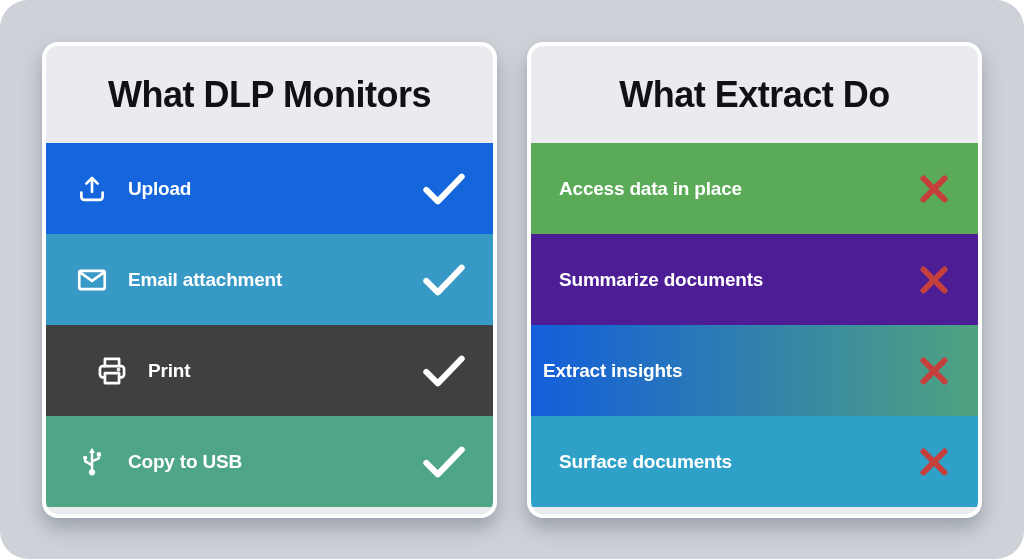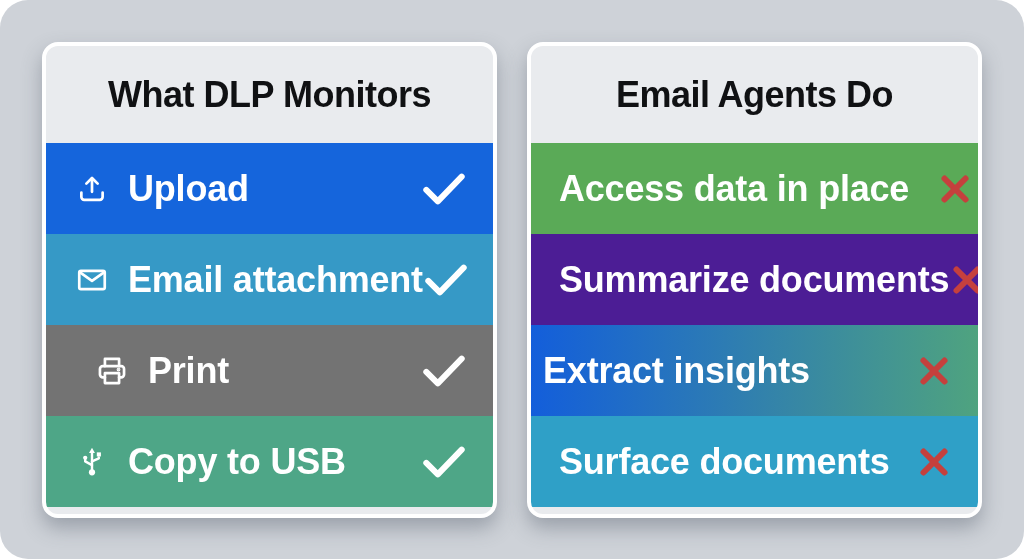--- a/index.html
+++ b/index.html
@@ -70,21 +70,21 @@
     width: 36px;
     height: 36px;
     flex: 0 0 36px;
     display: flex;
     align-items: center;
     justify-content: center;
     margin-right: 18px;
   }
   .row-label {
     color: #ffffff;
-    font-size: 36px;
+    font-size: 19px;
     font-weight: 700;
     letter-spacing: -0.2px;
     flex: 1;
     white-space: nowrap;
   }
   .row-mark {
     flex: 0 0 auto;
     display: flex;
     align-items: center;
     justify-content: center;
@@ -128,21 +128,21 @@
             </svg>
           </span>
           <span class="row-label">Email attachment</span>
           <span class="row-mark">
             <svg width="46" height="36" viewBox="0 0 26 20" fill="none" stroke="#ffffff" stroke-width="3.4" stroke-linecap="round" stroke-linejoin="round">
               <polyline points="3 10.5 9.5 17 23 3"></polyline>
             </svg>
           </span>
         </div>
 
-        <div class="row" style="background: #737373; padding-left: 48px;">
+        <div class="row" style="background: #404040; padding-left: 48px;">
           <span class="row-icon">
             <svg width="34" height="34" viewBox="0 0 24 24" fill="none" stroke="#ffffff" stroke-width="1.9" stroke-linecap="round" stroke-linejoin="round">
               <polyline points="7 8.5 7 3.5 17 3.5 17 8.5"></polyline>
               <path d="M7 16.5H5.5a2 2 0 0 1-2-2v-4a2 2 0 0 1 2-2h13a2 2 0 0 1 2 2v4a2 2 0 0 1-2 2H17"></path>
               <rect x="7" y="13.5" width="10" height="7"></rect>
               <circle cx="16.6" cy="11" r="0.4" fill="#ffffff"></circle>
             </svg>
           </span>
           <span class="row-label">Print</span>
           <span class="row-mark">
@@ -170,21 +170,21 @@
               <polyline points="3 10.5 9.5 17 23 3"></polyline>
             </svg>
           </span>
         </div>
 
       </div>
     </div>
 
     <div class="card">
       <div class="card-header">
-        <div class="card-title">Email Agents Do</div>
+        <div class="card-title">What Extract Do</div>
       </div>
       <div class="rows">
 
         <div class="row" style="background: rgb(90, 170, 87); gap: 28px;">
           <span class="row-label">Access data in place</span>
           <span class="row-mark">
             <svg width="36" height="36" viewBox="0 0 24 24" fill="none" stroke="#c5403d" stroke-width="4" stroke-linecap="round">
               <line x1="5" y1="5" x2="19" y2="19"></line>
               <line x1="19" y1="5" x2="5" y2="19"></line>
             </svg>

